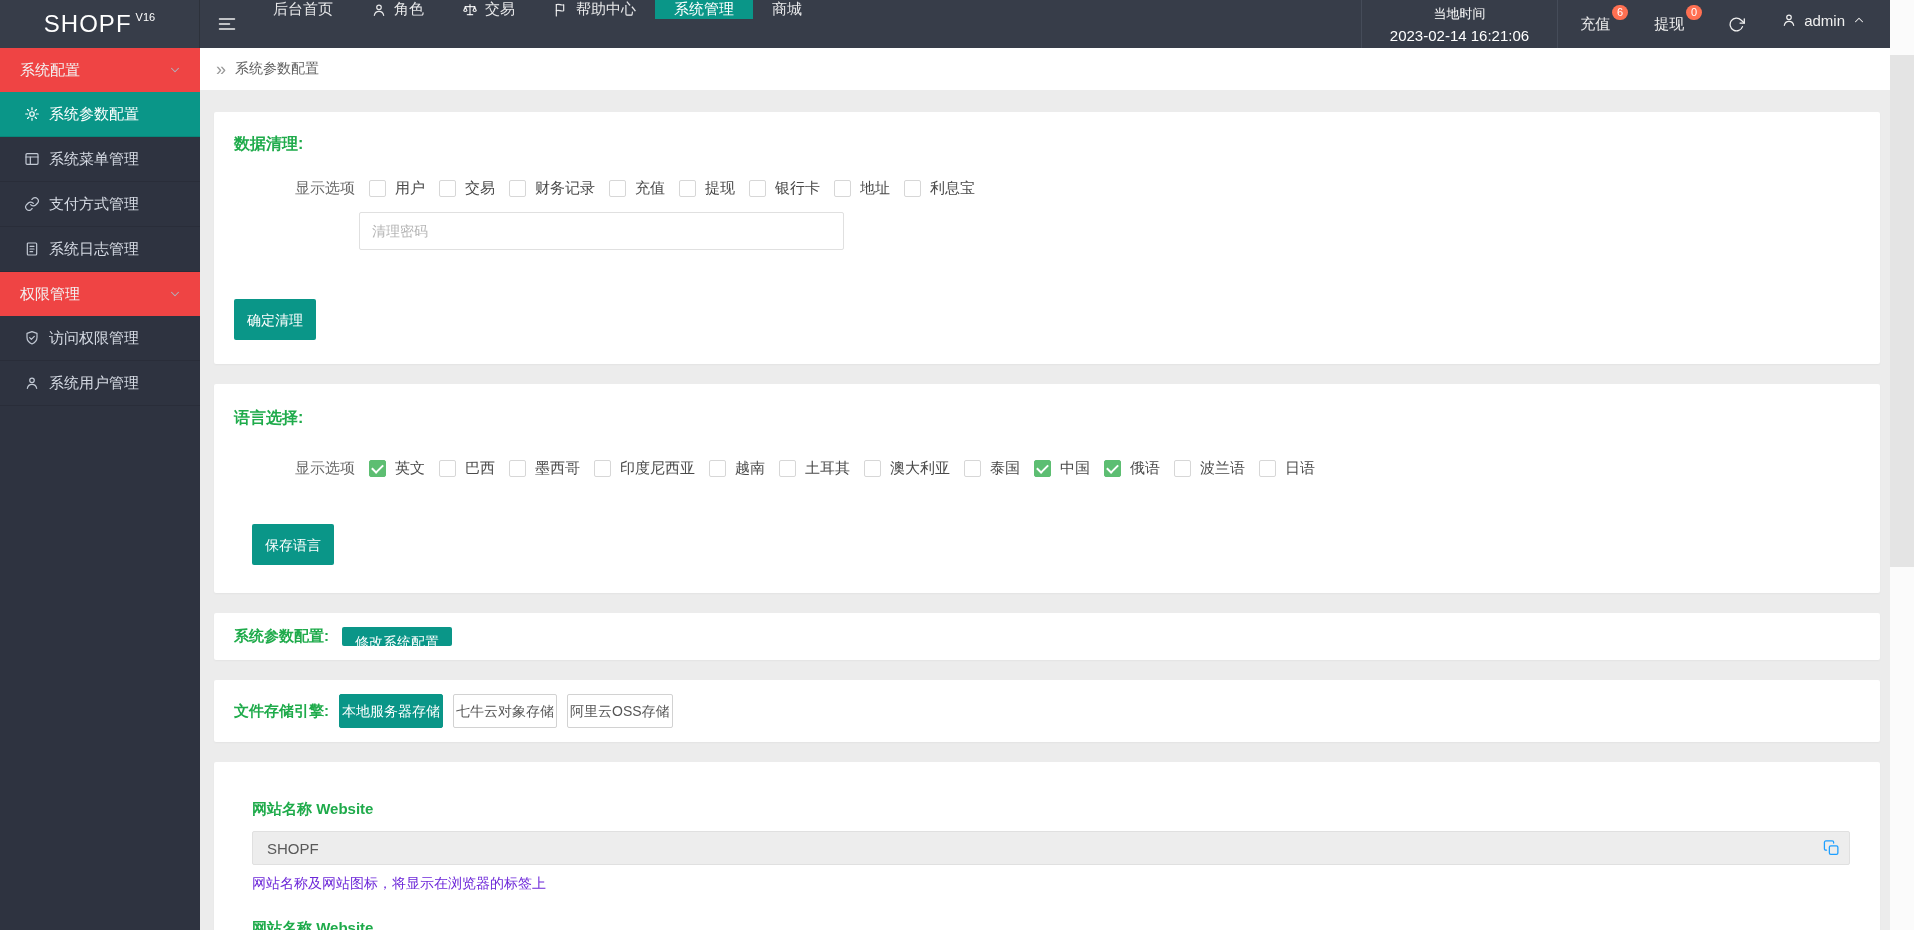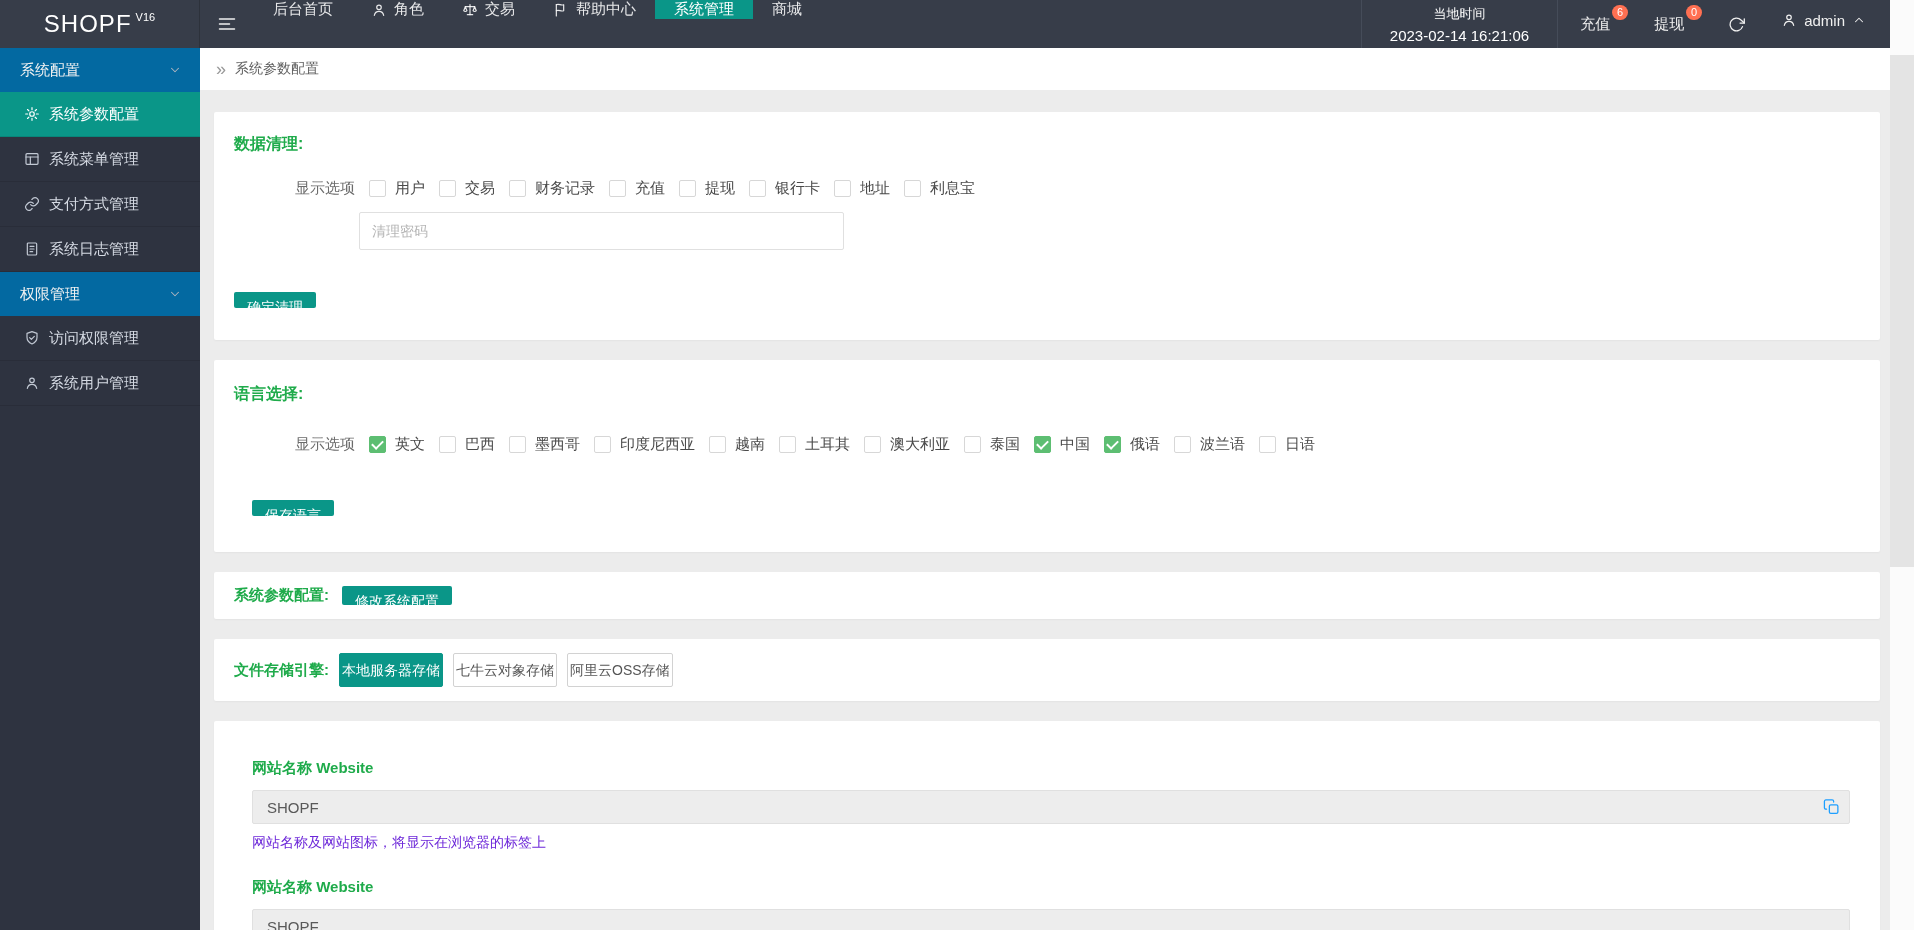--- a/index.html
+++ b/index.html
@@ -26,44 +26,44 @@
   .spacer { flex:1; }
   .time-block { display:flex; flex-direction:column; justify-content:center; align-items:center; gap:4px; color:#fff; padding:0 28px; border-left:1px solid #454c59; border-right:1px solid #454c59; }
   .time-label { font-size:13px; }
   .time-value { font-size:15px; }
   .h-action { position:relative; display:flex; align-items:center; padding:0 22px; color:#f0f0f0; font-size:15px; cursor:pointer; }
   .badge { position:absolute; top:5px; right:4px; background:var(--badge); color:#fff; font-size:11px; line-height:1; padding:2px 5px; min-width:9px; text-align:center; border-radius:9px; }
   .h-user { display:flex; align-items:center; gap:7px; padding:0 24px 8px 14px; color:#f0f0f0; font-size:15px; cursor:pointer; }
 
   
   .sidebar { position:absolute; top:48px; left:0; bottom:0; width:200px; background:#2e3340; z-index:10; }
-  .menu-group-title { height:44px; display:flex; align-items:center; justify-content:space-between; padding:0 18px 0 20px; background:#0369a1; color:#f2f2f2; font-size:15px; cursor:pointer; }
+  .menu-group-title { height:44px; display:flex; align-items:center; justify-content:space-between; padding:0 18px 0 20px; background:#ef4444; color:#f2f2f2; font-size:15px; cursor:pointer; }
   .menu-item { height:45px; display:flex; align-items:center; gap:9px; padding-left:24px; color:#d6dbe4; font-size:15px; cursor:pointer; border-bottom:1px solid rgba(0,0,0,.10); }
   .menu-item .mi { color:#c2c9d4; }
   .menu-item.active { background:var(--teal); color:#fff; }
   .menu-item.active .mi { color:#fff; }
 
   
   .main { position:absolute; top:48px; left:200px; right:24px; bottom:0; overflow:hidden; background:#ececec; }
   .breadcrumb-bar { height:42px; background:#fff; display:flex; align-items:center; padding:0 16px; gap:9px; }
   .crumb-ic { color:#999; font-size:18px; line-height:1; }
   .crumb-label { color:#5f5f5f; font-size:14px; }
   .content { padding:22px 10px 0 14px; }
   .card { background:#fff; border-radius:2px; margin-bottom:20px; padding:22px 20px 24px 20px; box-shadow:0 1px 2px rgba(0,0,0,.04); }
   .section-title { color:var(--green); font-weight:bold; font-size:16px; }
   .check-row { display:flex; align-items:center; margin:24px 0 0 61px; }
   .row-label { color:#6b6b6b; font-size:15px; margin-right:14px; }
   .check-item { display:flex; align-items:center; margin-right:14px; }
   .cbox { width:17px; height:17px; border:1px solid #d7d7d7; border-radius:2px; background:#fff; display:flex; align-items:center; justify-content:center; cursor:pointer; }
   .cbox.checked { background:var(--check); border-color:var(--check); }
   .cbox.checked::after { content:""; width:5px; height:9px; border-right:2px solid #fff; border-bottom:2px solid #fff; transform:rotate(45deg); margin-bottom:3px; }
   .clabel { color:#4a4a4a; font-size:15px; margin-left:9px;font-family:Liberation Serif, serif; }
-  .text-input { display:block; width:485px; height:38px; margin:14px 0 8px 125px; border:1px solid #e0e0e0; border-radius:2px; padding:0 12px; font-size:14px; color:#333; outline:none; font-family:inherit; }
+  .text-input { display:block; width:485px; height:38px; margin:14px 0 15px 125px; border:1px solid #e0e0e0; border-radius:2px; padding:0 12px; font-size:14px; color:#333; outline:none; font-family:inherit; }
   .text-input::placeholder { color:#b5b5b5; }
-  .btn-teal { display:inline-block; background:var(--teal); color:#fff; border:none; border-radius:2px; font-size:14px; height:16px; line-height:30px; padding:0 13px; cursor:pointer; font-family:inherit; }
+  .btn-teal { display:inline-block; background:var(--teal); color:#fff; border:none; border-radius:2px; font-size:14px; height:41px; line-height:30px; padding:0 13px; cursor:pointer; font-family:inherit; }
   .card1 .btn-teal { margin-top:34px; }
   .card2 { padding-top:24px; padding-bottom:28px; }
   .card2 .check-row { margin-top:30px; }
   .card2 .btn-teal { margin:46px 0 0 18px; }
   .inline-card { padding:14px 20px; display:flex; align-items:center; }
   .inline-label { color:var(--green); font-weight:bold; font-size:15px; }
   .inline-card .btn-teal { margin-left:13px; height:19px; }
   .storage-btn { display:inline-block; background:#fff; border:1px solid #d2d2d2; color:#555; border-radius:2px; font-size:14px; height:34px; line-height:32px; padding:0 2px; margin-left:10px; cursor:pointer; font-family:inherit; }
   .storage-btn.active { background:var(--teal); border-color:var(--teal); color:#fff; }
   .card5 { padding:38px 30px 40px 38px; }

